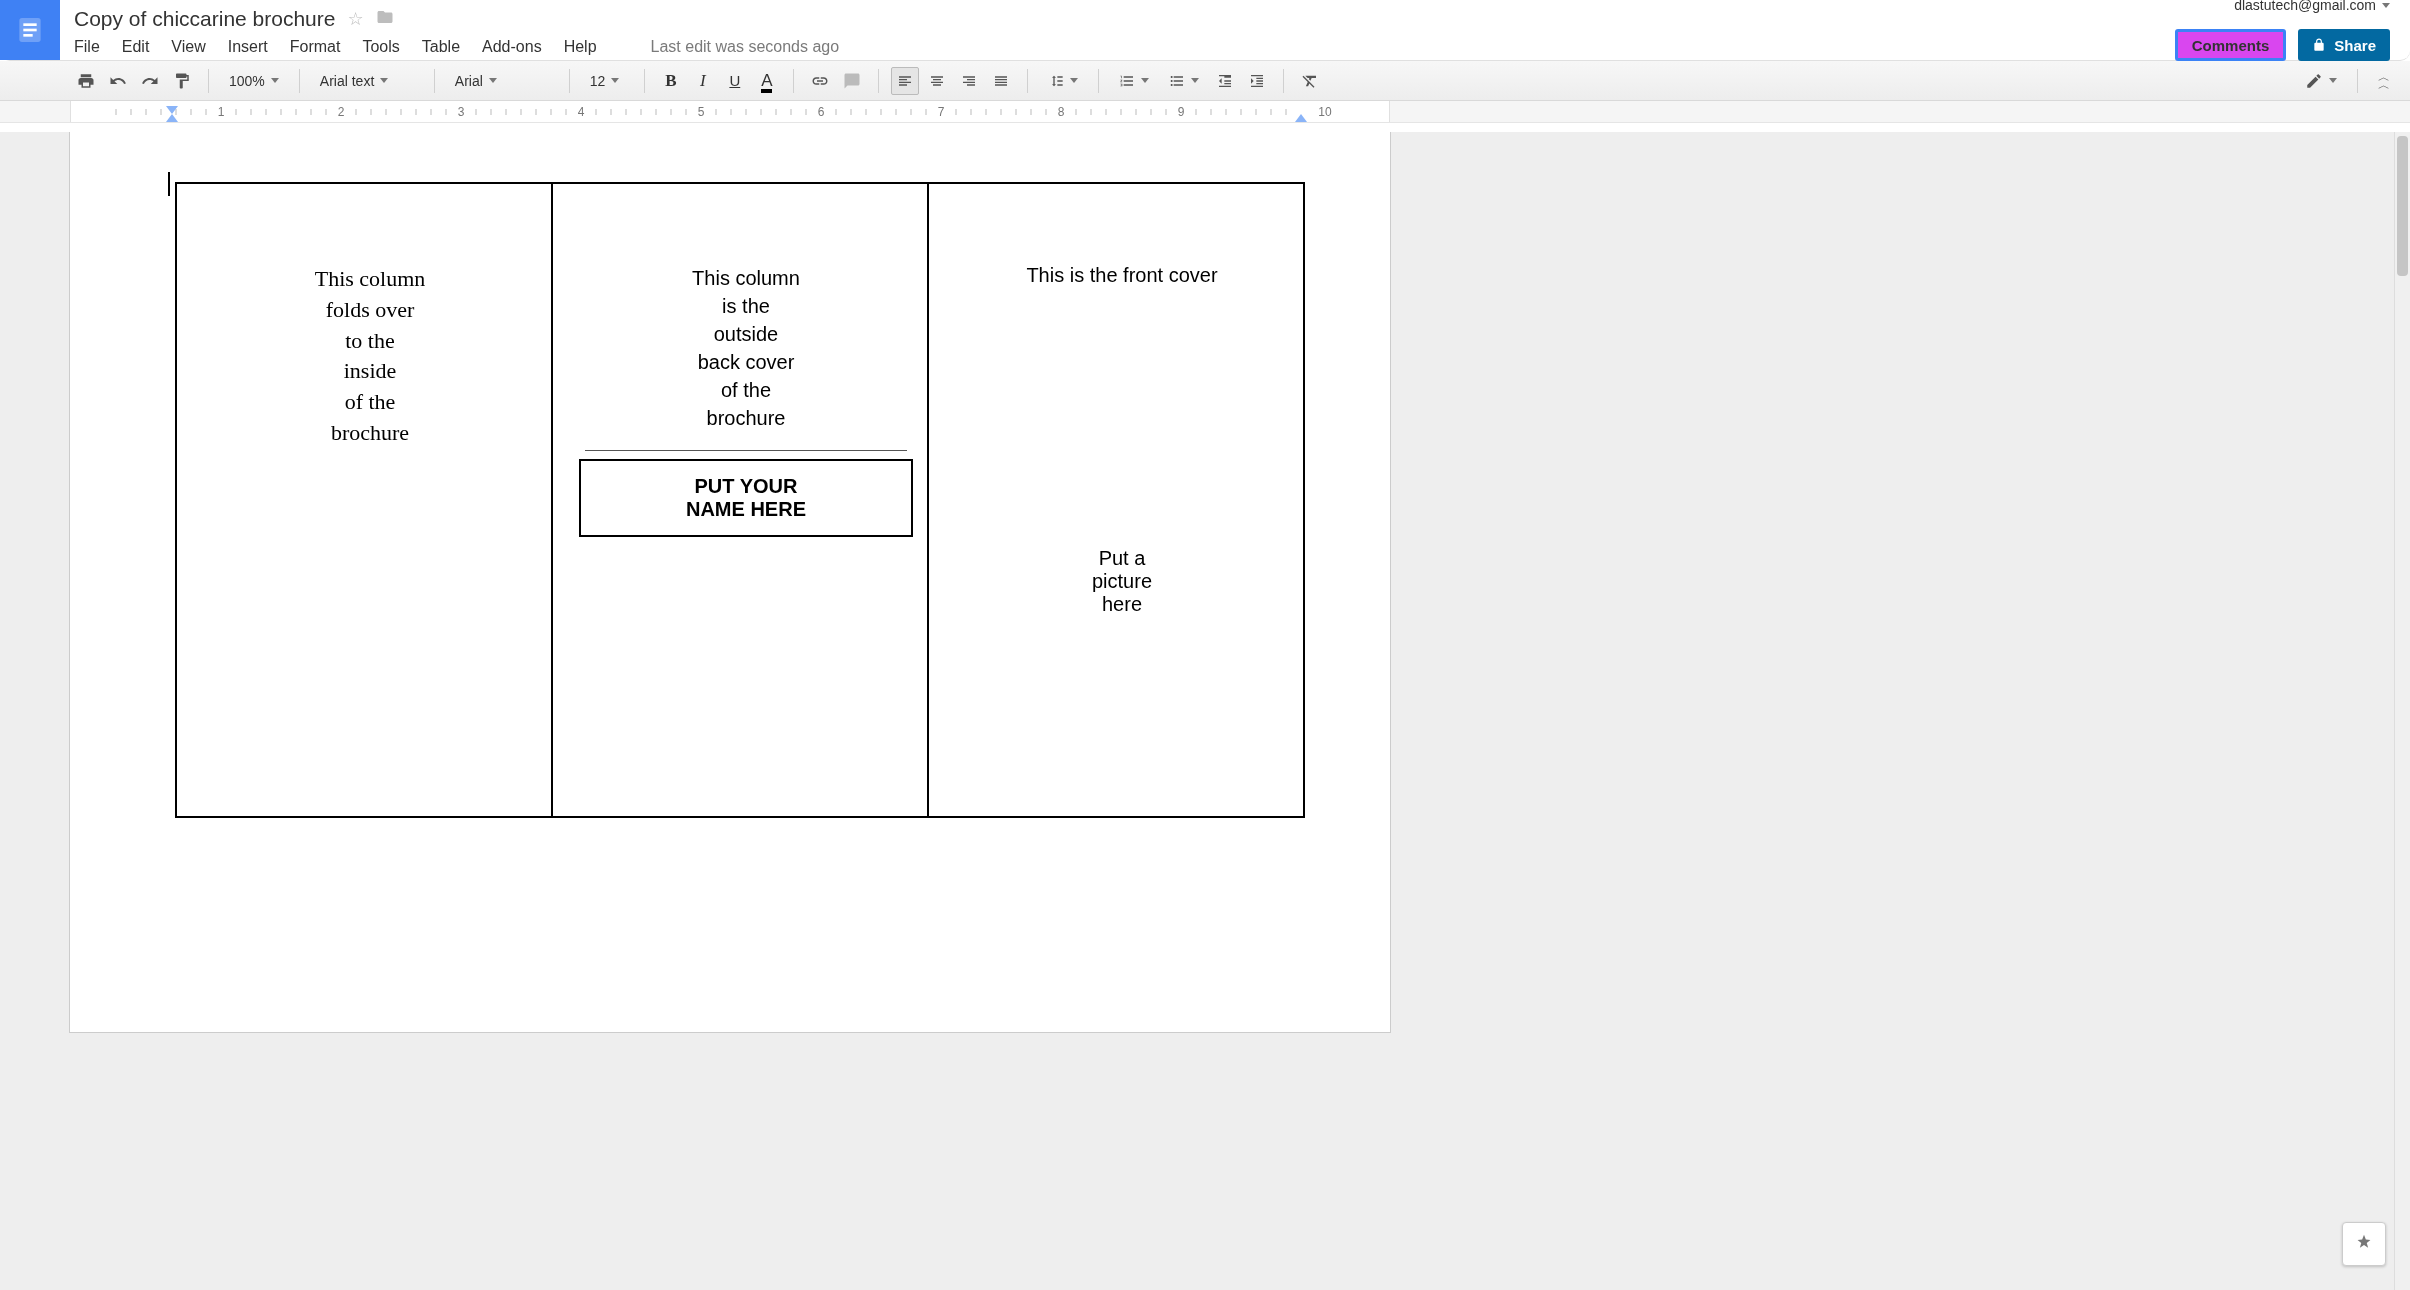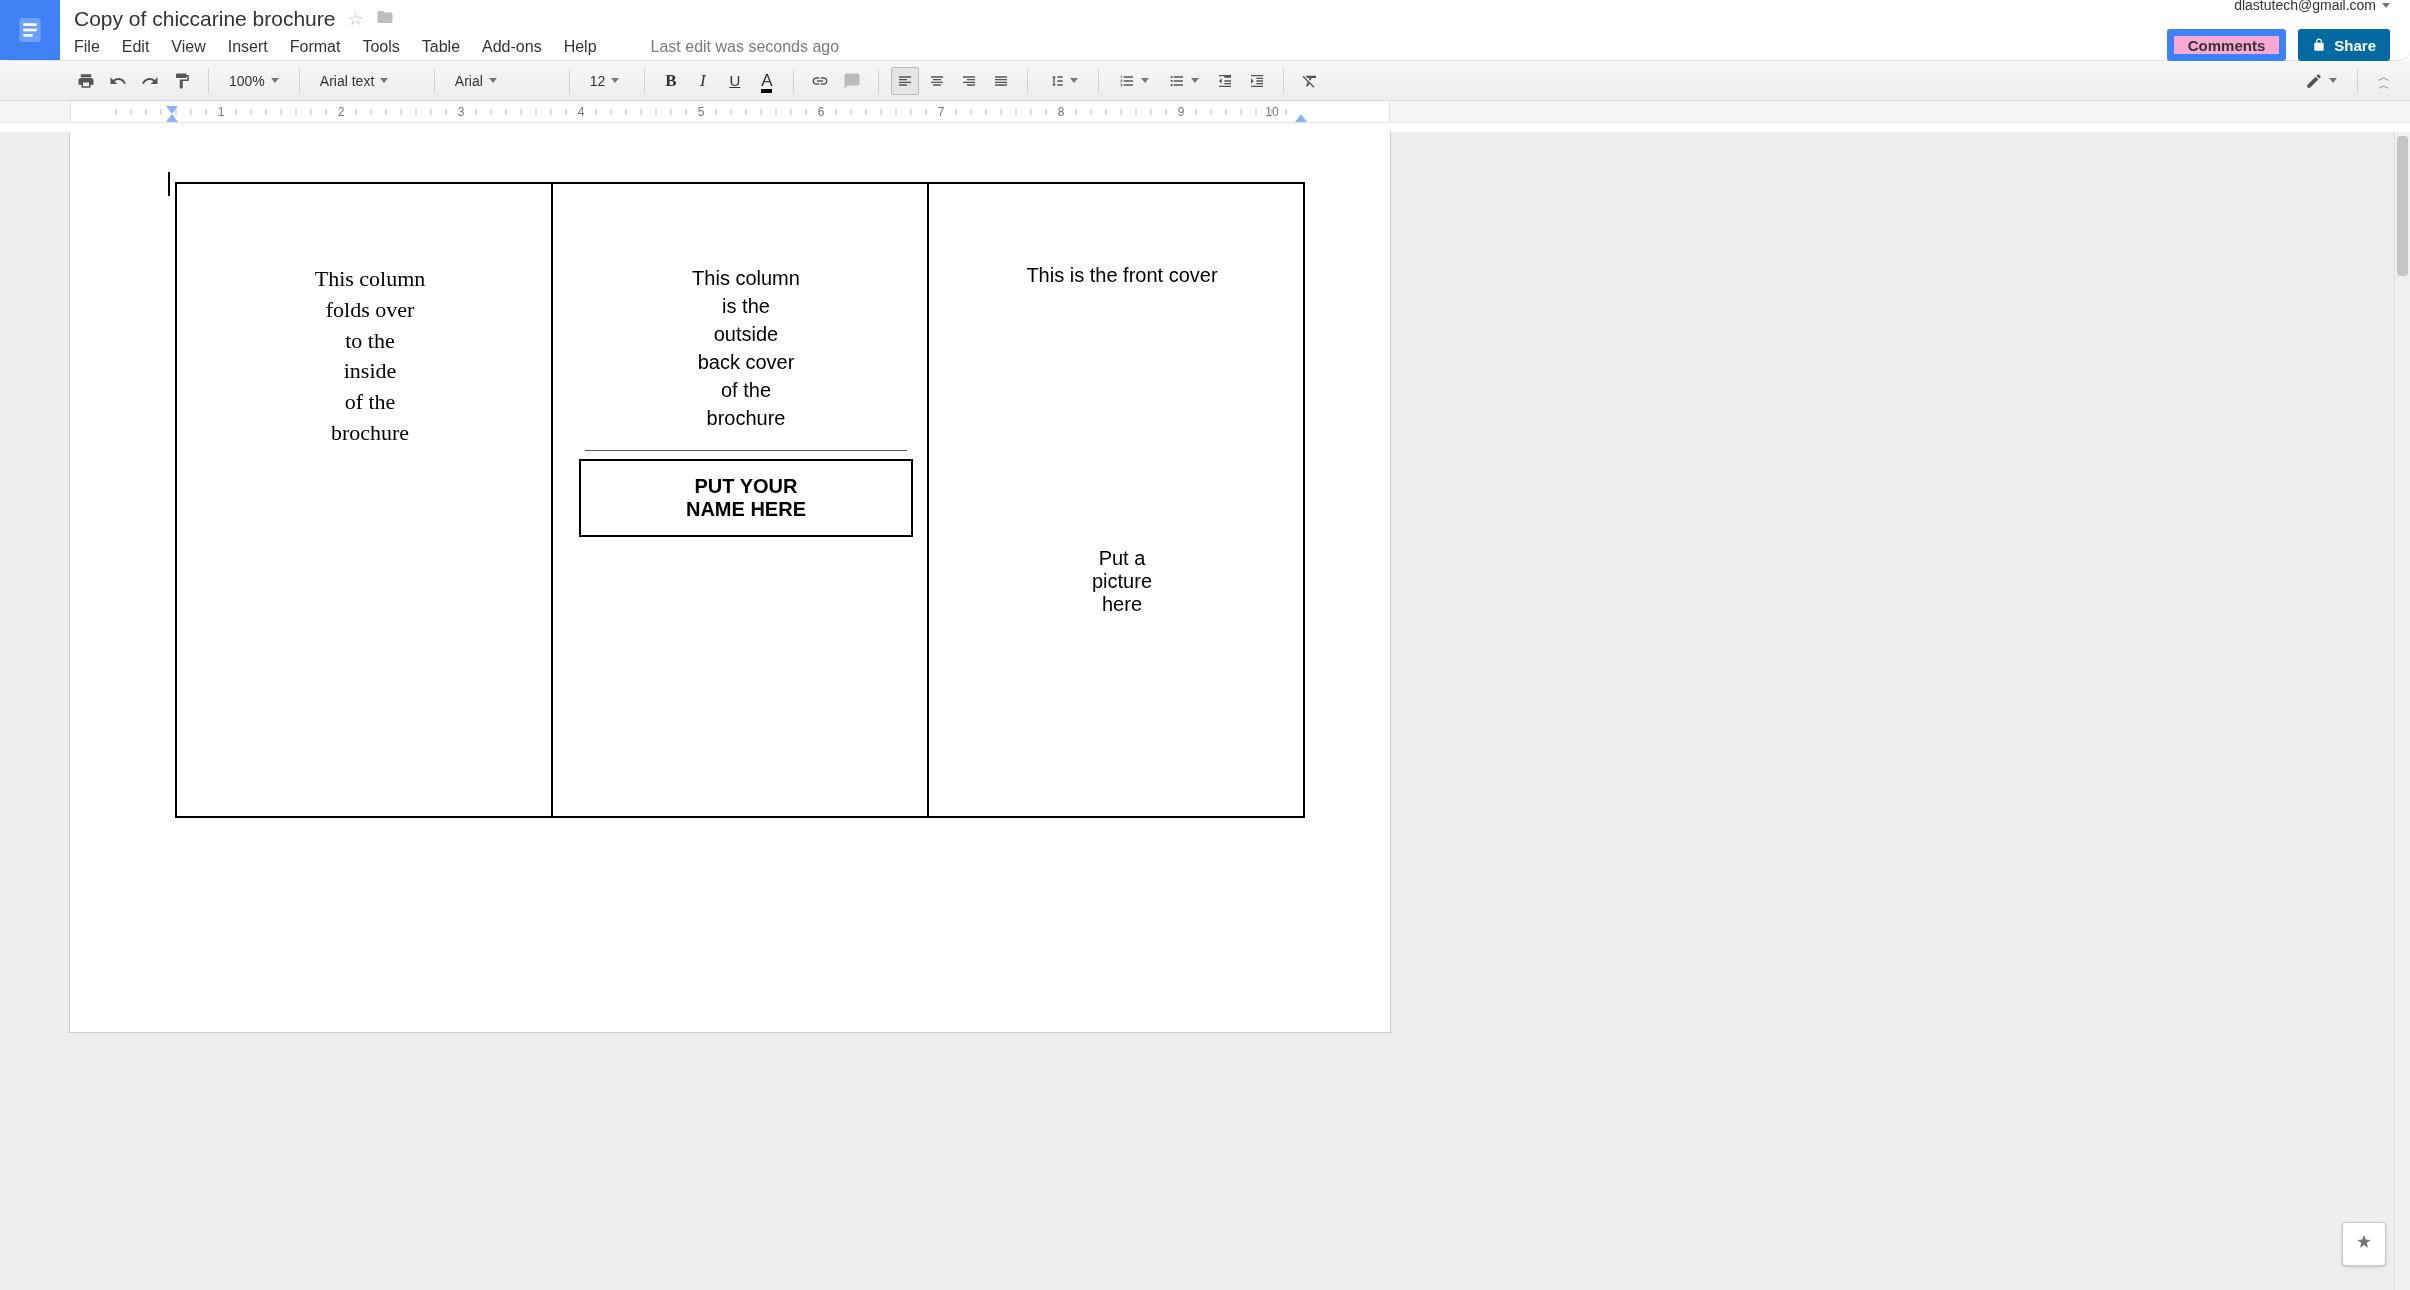--- a/index.html
+++ b/index.html
@@ -13,21 +13,21 @@
   .doc-title { font-size: 21px; color: #333; font-weight: 400; }
   .title-icons { display: flex; align-items: center; margin-left: 12px; gap: 12px; }
   .title-icons span { color: #bdbdbd; font-size: 18px; }
   .menubar { display: flex; align-items: center; height: 30px; gap: 22px; font-size: 16px; color: #333; }
   .menubar .menu-item { cursor: pointer; }
   .last-edit { color: #7a7a7a; margin-left: 32px; }
   .appbar-right { display: flex; align-items: center; padding-right: 20px; gap: 16px; flex-direction: column; justify-content: center; }
   .account-row { display: flex; align-items: center; gap: 6px; font-size: 14px; color: #333; align-self: flex-end; margin-top: 4px;}
   .btn-row { display: flex; gap: 12px; align-items: center; align-self: flex-end; margin-bottom: 6px;}
   .btn { display: inline-flex; align-items: center; justify-content: center; height: 32px; padding: 0 14px; border-radius: 3px; font-size: 15px; cursor: pointer; }
-  .btn-comments { background: #f9a8d4; border: 7px solid #3b82f6; color: #333; font-weight: 700; }
+  .btn-comments { background: #d946ef; border: 3px solid #3b82f6; color: #333; font-weight: 700; }
   .btn-share { background: #0369a1; color: #fff; font-weight: 700; border: none; gap: 8px; }
   .btn-share svg { width: 14px; height: 14px; fill: #fff; }
   
   .toolbar { height: 40px; background: linear-gradient(#f7f7f7,#ededed); border-bottom: 1px solid #d9d9d9; display: flex; align-items: center; padding: 0 12px 0 72px; gap: 4px; font-size: 14px; color: #333; }
   .tb-sep { width: 1px; height: 24px; background: #d0d0d0; margin: 0 8px; }
   .tb-btn { min-width: 28px; height: 28px; display: inline-flex; align-items: center; justify-content: center; border-radius: 2px; cursor: pointer; }
   .tb-dd { display: inline-flex; align-items: center; gap: 6px; padding: 0 8px; height: 28px; cursor: pointer; }
   .caret { width: 0; height: 0; border-left: 4px solid transparent; border-right: 4px solid transparent; border-top: 5px solid #777; }
   .toolbar b.bold-icon { font-weight: 900; font-family: "Times New Roman", serif; font-size: 17px;}
   .toolbar .ital { font-style: italic; font-family: "Times New Roman", serif; font-size: 17px;}
@@ -326,21 +326,21 @@
         <div class="tick small" style="left: 960px;"></div>
         <div class="tick small" style="left: 975px;"></div>
         <div class="tick" style="left: 1110px;">9</div>
         <div class="tick small" style="left: 1005px;"></div>
         <div class="tick small" style="left: 1020px;"></div>
         <div class="tick small" style="left: 1035px;"></div>
         <div class="tick small" style="left: 1050px;"></div>
         <div class="tick small" style="left: 1065px;"></div>
         <div class="tick small" style="left: 1080px;"></div>
         <div class="tick small" style="left: 1095px;"></div>
-        <div class="tick" style="left: 1201px;">10</div>
+        <div class="tick" style="left: 1254px;">10</div>
         <div class="tick small" style="left: 1125px;"></div>
         <div class="tick small" style="left: 1140px;"></div>
         <div class="tick small" style="left: 1155px;"></div>
         <div class="tick small" style="left: 1170px;"></div>
         <div class="tick small" style="left: 1185px;"></div>
         <div class="tick small" style="left: 1200px;"></div>
         <div class="tick small" style="left: 1215px;"></div>
         <div class="indent-marker indent-left"></div>
         <div class="indent-marker indent-right"></div>
       </div>

